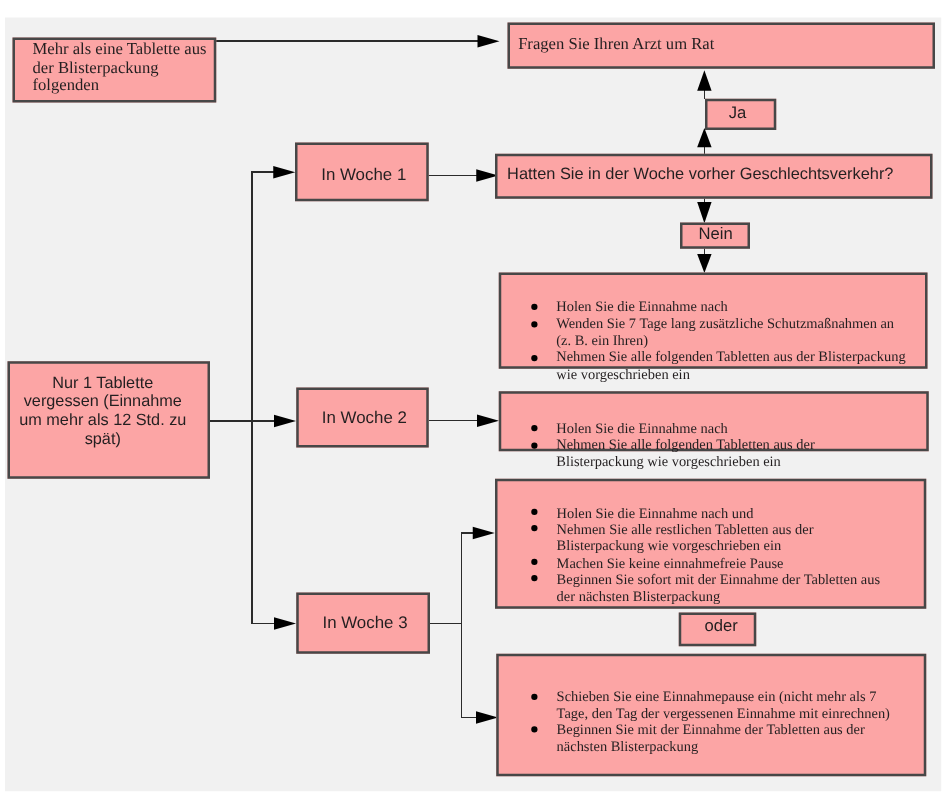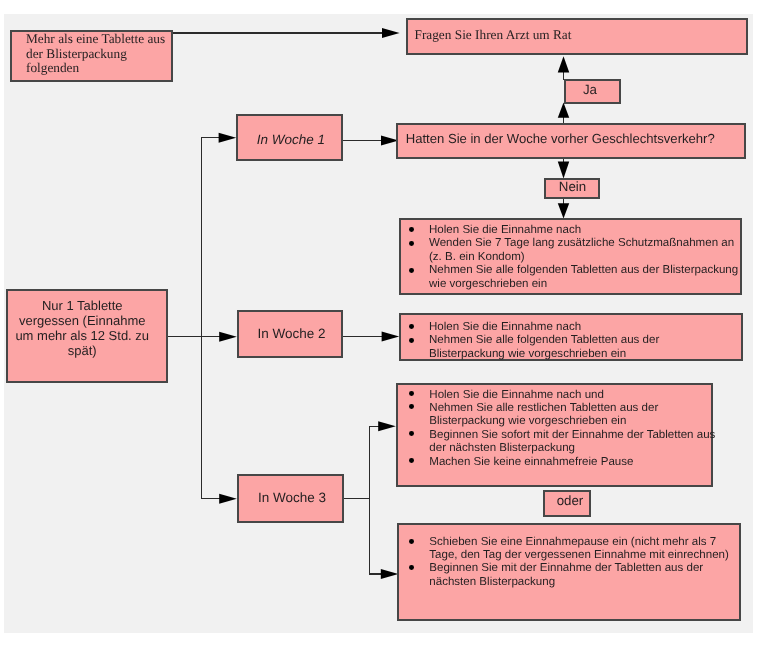--- a/index.html
+++ b/index.html
@@ -13,21 +13,21 @@
   .sans{font-family:"Liberation Sans",sans-serif;color:#231f20;font-size:11.55px;}
   .serif{font-family:"Liberation Serif",serif;color:#231f20;font-size:13.3px;}
   .big{font-size:13.1px;}
   .wk{font-size:13.5px;}
   .nur{font-size:13px;text-align:center;}
   .lbl{font-size:13.3px;}
   .oder{font-size:13.3px;}
   .ctr{display:flex;align-items:center;justify-content:center;text-align:center;}
   .tl{display:block;white-space:pre;}
   .blk{position:absolute;}
-  ul.bl{margin:0;padding:0;list-style:none;position:absolute;}
+  ul.bl{margin:16px;padding:0;list-style:none;position:absolute;font-family:Liberation Serif, serif;}
   ul.bl>li{position:relative;padding-left:18.5px;margin:0;}
   ul.bl>li>.bul{position:absolute;left:0;top:0;width:10px;text-align:left;font-size:0;line-height:0;color:transparent;}
   ul.bl>li>.bul::before{content:"";position:absolute;left:-1.4px;top:var(--bt,3.5px);width:4.9px;height:4.9px;border-radius:50%;background:#000000;}
   svg.wires{position:absolute;left:0;top:0;width:759px;height:645px;pointer-events:none;}
 </style>
 </head>
 <body>
 
 <div id="page-bg"></div>
 
@@ -77,42 +77,42 @@
 </div>
 
 <div class="node" style="left:406px;top:18px;width:342px;height:37px;">
   <div class="serif blk" style="left:6.5px;top:7.3px;">Fragen Sie Ihren Arzt um Rat</div>
 </div>
 
 <div class="node ctr" style="left:544px;top:79px;width:57px;height:25px;margin-left:20px;">
   <span class="sans lbl" style="position:relative;left:-2.5px;top:-2.5px;">Ja</span>
 </div>
 
-<div class="node ctr" style="left:236px;top:114px;width:107px;height:47px;font-style:italic;">
+<div class="node ctr" style="left:236px;top:114px;width:107px;height:47px;">
   <span class="sans wk" style="position:relative;left:1.5px;top:1.5px;">In Woche 1</span>
 </div>
 
 <div class="node" style="left:396px;top:123px;width:350px;height:36px;">
   <div class="sans big blk" style="left:7.7px;top:5.9px;">Hatten Sie in der Woche vorher Geschlechtsverkehr?</div>
 </div>
 
 <div class="node ctr" style="left:544px;top:178px;width:56px;height:21px;">
   <span class="sans lbl" style="position:relative;left:0.5px;top:-2px;">Nein</span>
 </div>
 
 <div class="node" style="left:399px;top:218px;width:343px;height:77px;">
   <ul class="bl sans" style="left:9.5px;top:3.8px;line-height:13.5px;">
     <li>
       <span class="bul">•</span>
       <span class="tl">Holen Sie die Einnahme nach</span>
     </li>
     <li>
       <span class="bul">•</span>
       <span class="tl">Wenden Sie 7 Tage lang zusätzliche Schutzmaßnahmen an</span>
-      <span class="tl">(z. B. ein Kondom)</span>
+      <span class="tl">(z. B. ein Ihren)</span>
     </li>
     <li>
       <span class="bul">•</span>
       <span class="tl">Nehmen Sie alle folgenden Tabletten aus der Blisterpackung</span>
       <span class="tl">wie vorgeschrieben ein</span>
     </li>
   </ul>
 </div>
 
 <div class="node" style="left:6px;top:289px;width:162px;height:94px;">
@@ -135,48 +135,48 @@
       <span class="tl">Holen Sie die Einnahme nach</span>
     </li>
     <li>
       <span class="bul">•</span>
       <span class="tl">Nehmen Sie alle folgenden Tabletten aus der</span>
       <span class="tl">Blisterpackung wie vorgeschrieben ein</span>
     </li>
   </ul>
 </div>
 
-<div class="node" style="left:396px;top:383px;width:317px;height:104px;">
+<div class="node" style="left:396px;top:383px;width:345px;height:104px;">
   <ul class="bl sans" style="left:12.8px;top:3.8px;line-height:13.35px;--bt:2.2px;">
     <li>
       <span class="bul">•</span>
       <span class="tl">Holen Sie die Einnahme nach und</span>
     </li>
     <li>
       <span class="bul">•</span>
       <span class="tl">Nehmen Sie alle restlichen Tabletten aus der</span>
       <span class="tl">Blisterpackung wie vorgeschrieben ein</span>
     </li>
     <li>
       <span class="bul">•</span>
-      <span class="tl">Beginnen Sie sofort mit der Einnahme der Tabletten aus</span>
-      <span class="tl">der nächsten Blisterpackung</span>
+      <span class="tl">Machen Sie keine einnahmefreie Pause</span>
     </li>
     <li>
       <span class="bul">•</span>
-      <span class="tl">Machen Sie keine einnahmefreie Pause</span>
+      <span class="tl">Beginnen Sie sofort mit der Einnahme der Tabletten aus</span>
+      <span class="tl">der nächsten Blisterpackung</span>
     </li>
   </ul>
 </div>
 
 <div class="node ctr" style="left:237px;top:474px;width:107px;height:49px;">
   <span class="sans wk" style="position:relative;left:1.5px;top:-1px;">In Woche 3</span>
 </div>
 
-<div class="node ctr" style="left:543px;top:490px;width:48px;height:27px;">
+<div class="node ctr" style="left:543px;top:490px;width:62px;height:27px;">
   <span class="sans oder" style="position:relative;left:3px;top:-3px;">oder</span>
 </div>
 
 <div class="node" style="left:397px;top:523px;width:344px;height:98px;">
   <ul class="bl sans" style="left:11.8px;top:10.9px;line-height:13.25px;--bt:3.0px;">
     <li>
       <span class="bul">•</span>
       <span class="tl">Schieben Sie eine Einnahmepause ein (nicht mehr als 7</span>
       <span class="tl">Tage, den Tag der vergessenen Einnahme mit einrechnen)</span>
     </li>

